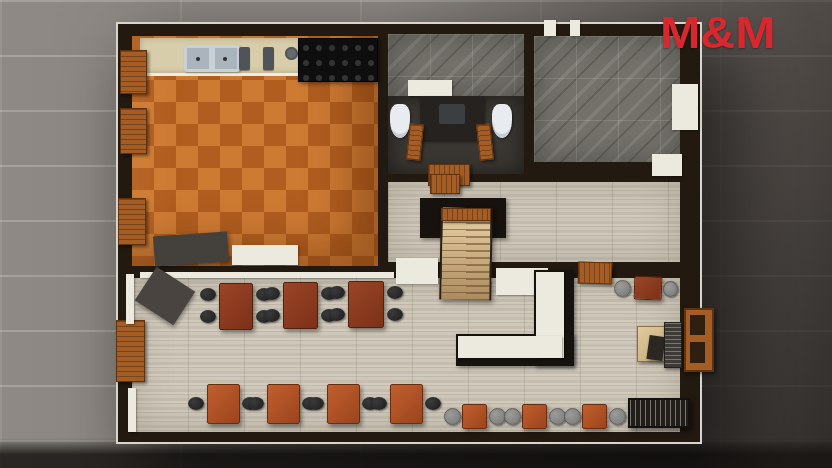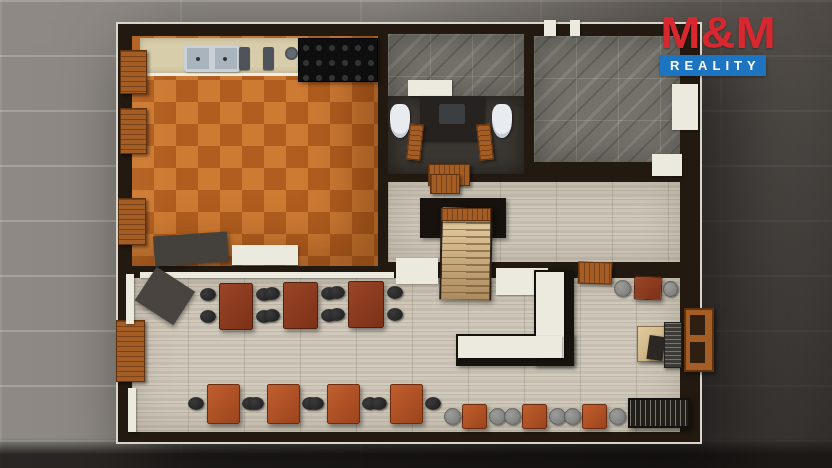--- a/index.html
+++ b/index.html
@@ -94,21 +94,20 @@
     letter-spacing:5px;padding:3px 5px 3px 10px;box-shadow:0 1px 3px rgba(0,0,0,.35);}
 </style>
 </head>
 <body>
 
 <div id="scene">
   <div id="exterior"></div>
   <div id="building"></div>
   <div class="logo">
     <div class="logo-mm">M&amp;M</div>
-    <div class="logo-bar">REALITY</div>
   </div>
 <div class="f floor-kitchen" style="left: 132px; top: 36px; width: 246px; height: 230px;"></div>
     <div class="f floor-marble" style="left: 388px; top: 34px; width: 136px; height: 62px;"></div>
     <div class="f floor-dark" style="left: 388px; top: 96px; width: 136px; height: 78px;"></div>
     <div class="f floor-marble" style="left: 534px; top: 36px; width: 146px; height: 126px;"></div>
     <div class="f floor-wood" style="left: 388px; top: 182px; width: 292px; height: 80px;"></div>
     <div class="f floor-wood" style="left: 132px; top: 278px; width: 548px; height: 154px;"></div>
     <div class="f counter" style="left: 140px; top: 38px; width: 238px; height: 38px;"></div>
     <div class="f sink" style="left: 184px; top: 45px; width: 56px; height: 27px;"></div>
     <div class="f fixture" style="left: 239px; top: 47px; width: 11px; height: 23px;"></div>

